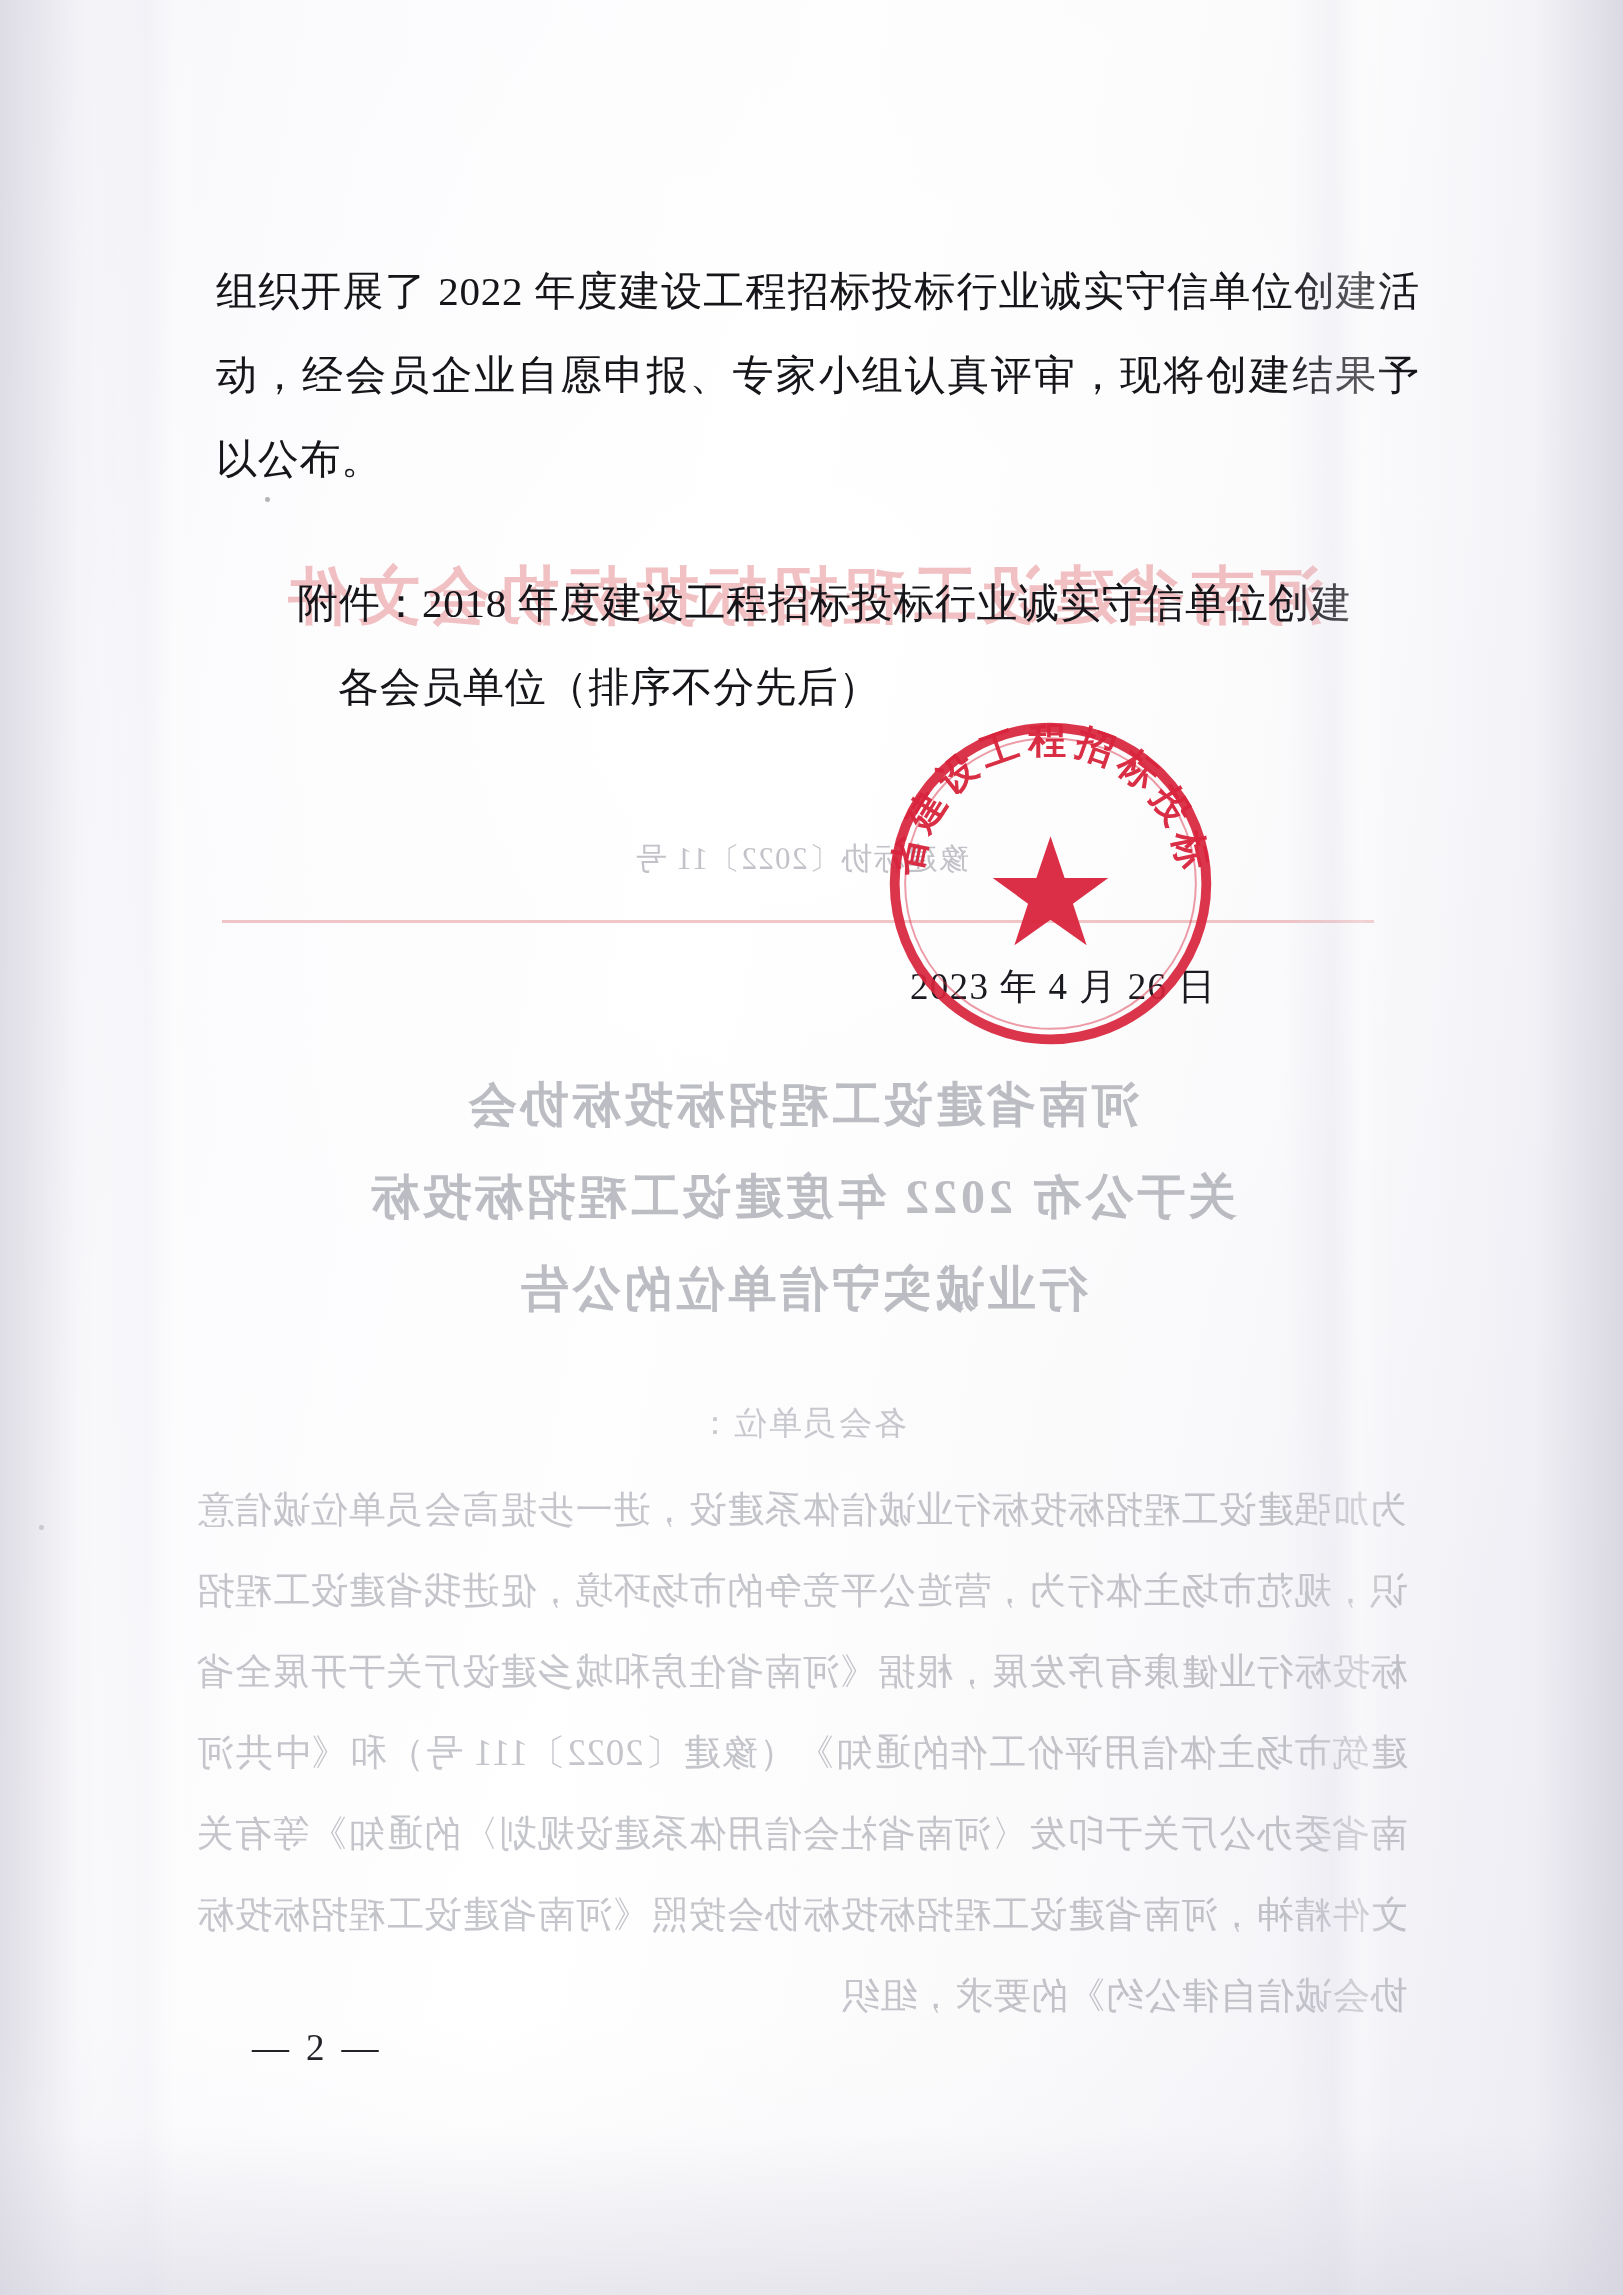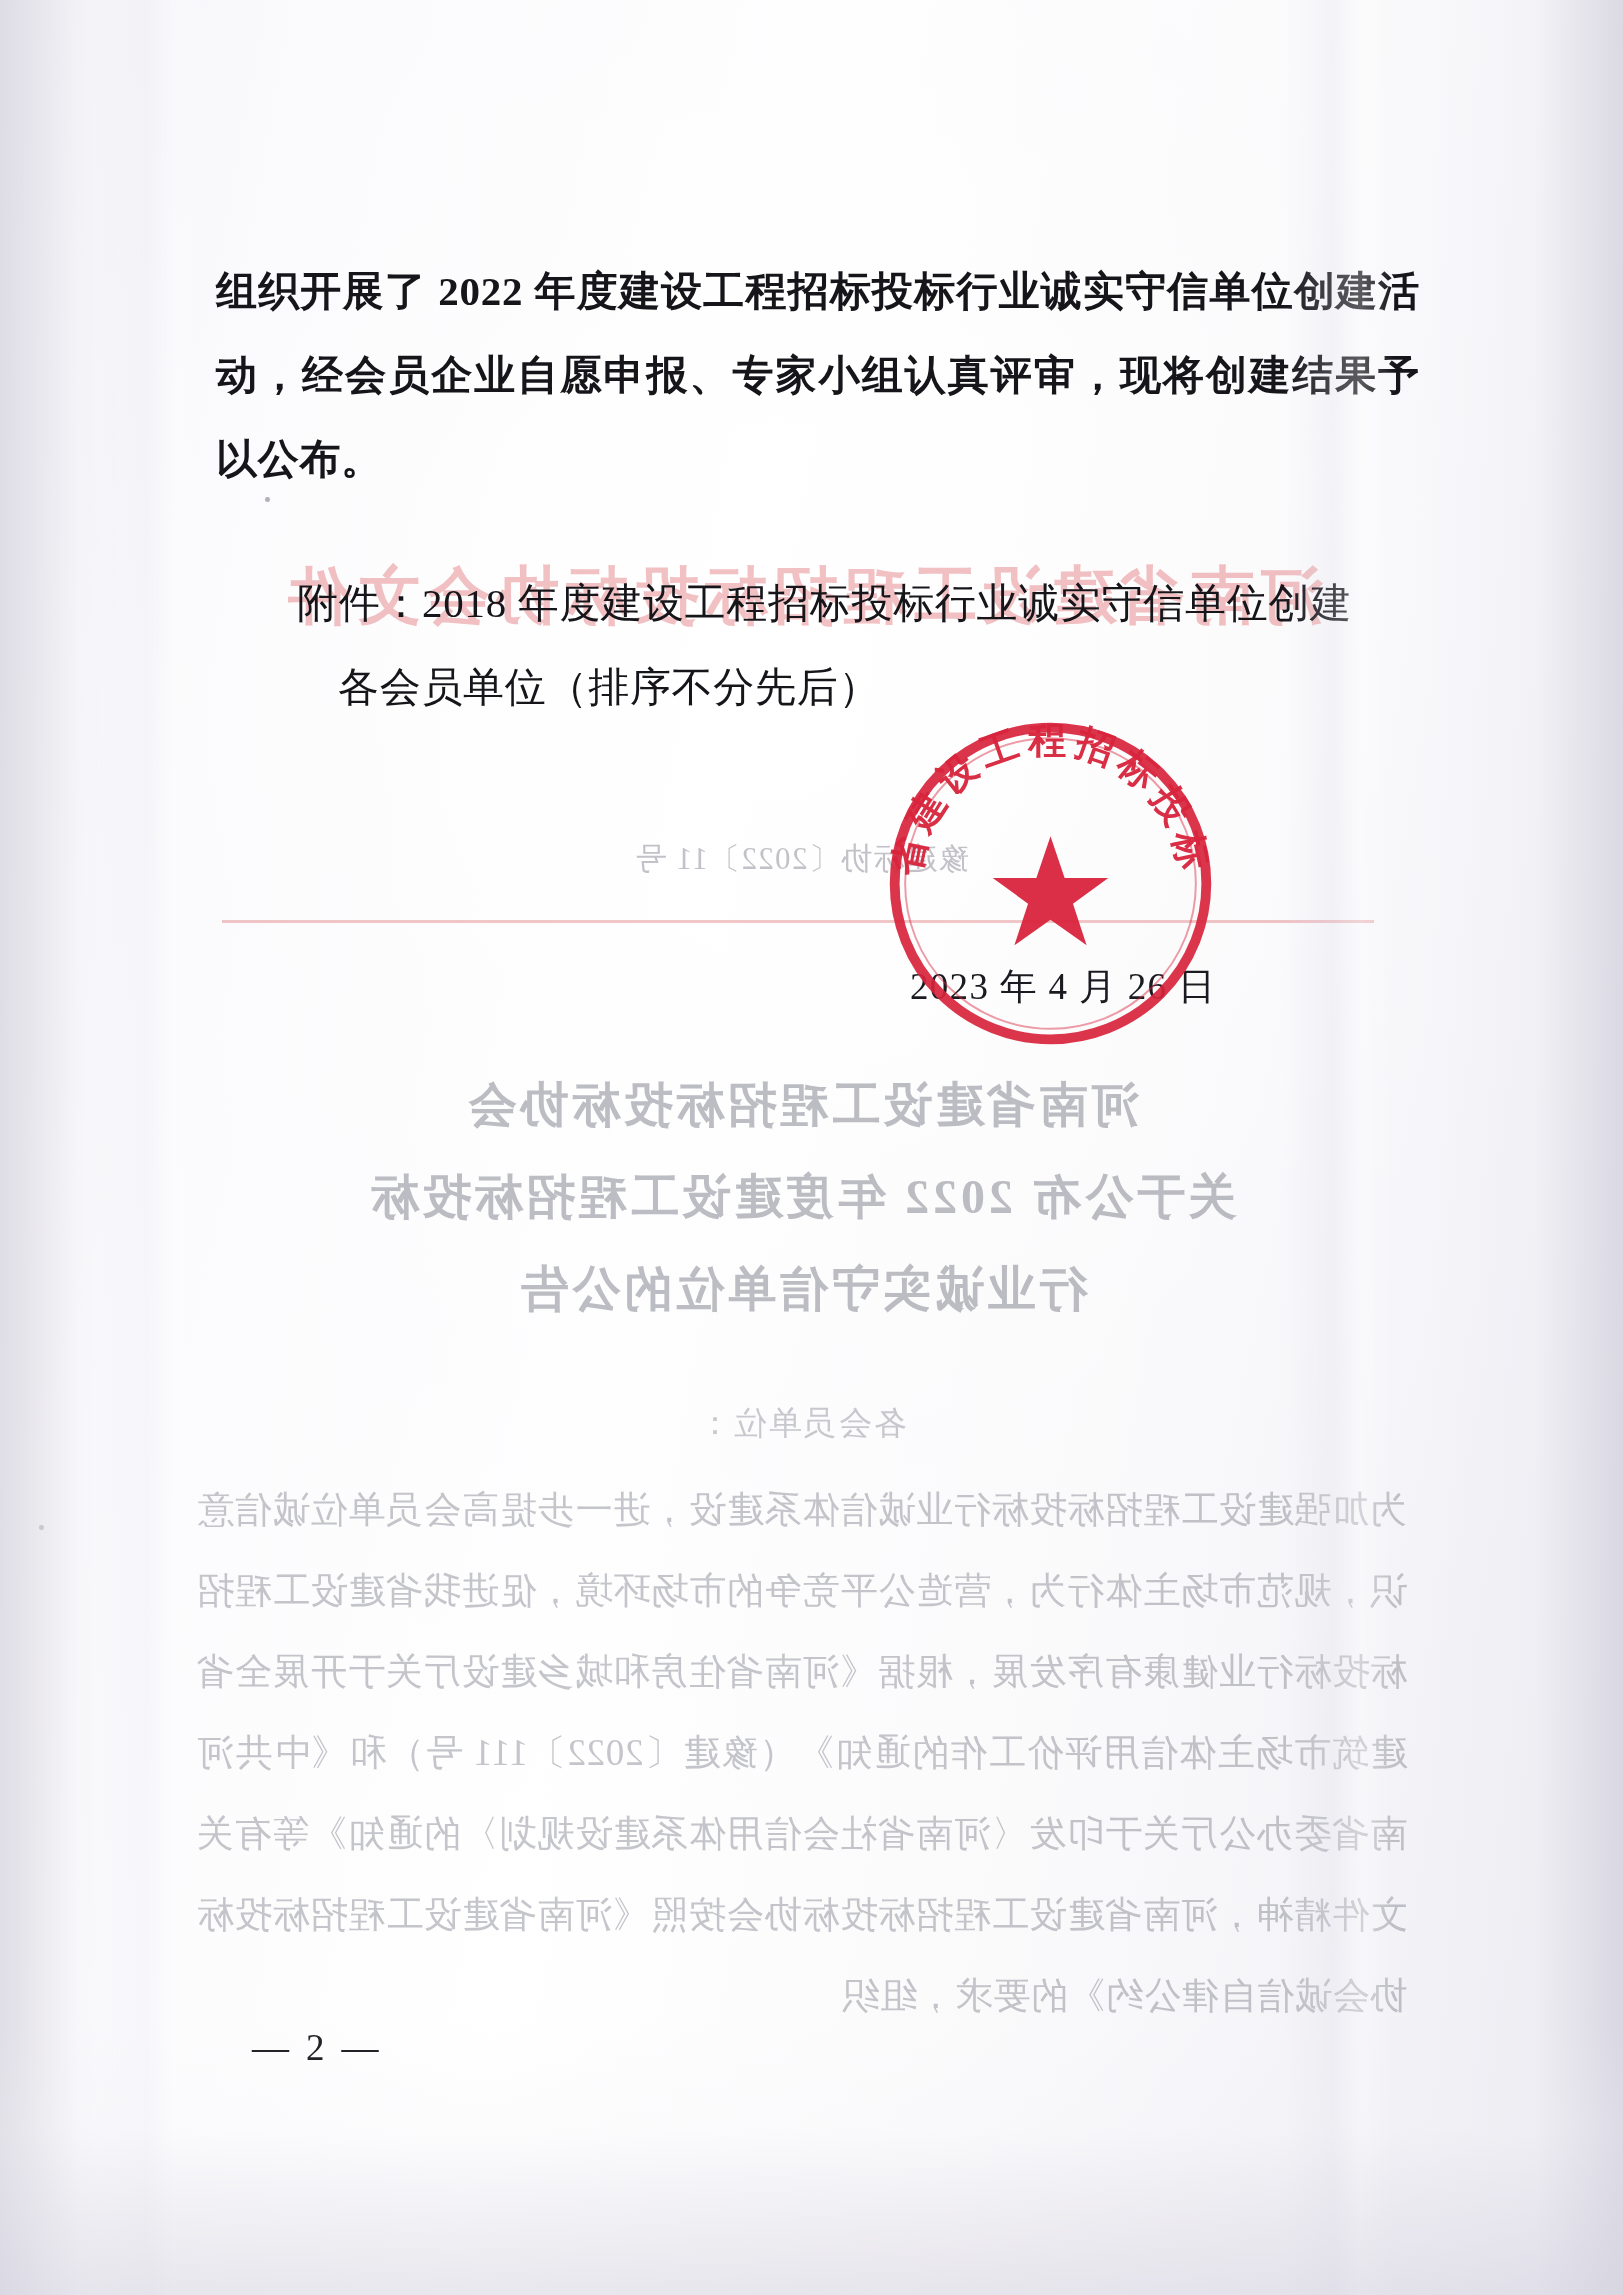--- a/index.html
+++ b/index.html
@@ -58,21 +58,20 @@
     left: 216px;
     top: 249px;
     width: 1204px;
     color: #15151a;
   }
   .para {
     font-size: 41px;
     line-height: 84px;
     letter-spacing: 0.7px;
     text-align: justify;
-    font-weight: bold;
   }
   .attach {
     margin-top: 60px;
     font-size: 41px;
     line-height: 84px;
     letter-spacing: 0.7px;
   }
   .attach .l1 { display: block; text-indent: 81px; }
   .attach .l2 { display: block; text-indent: 122px; }
 

